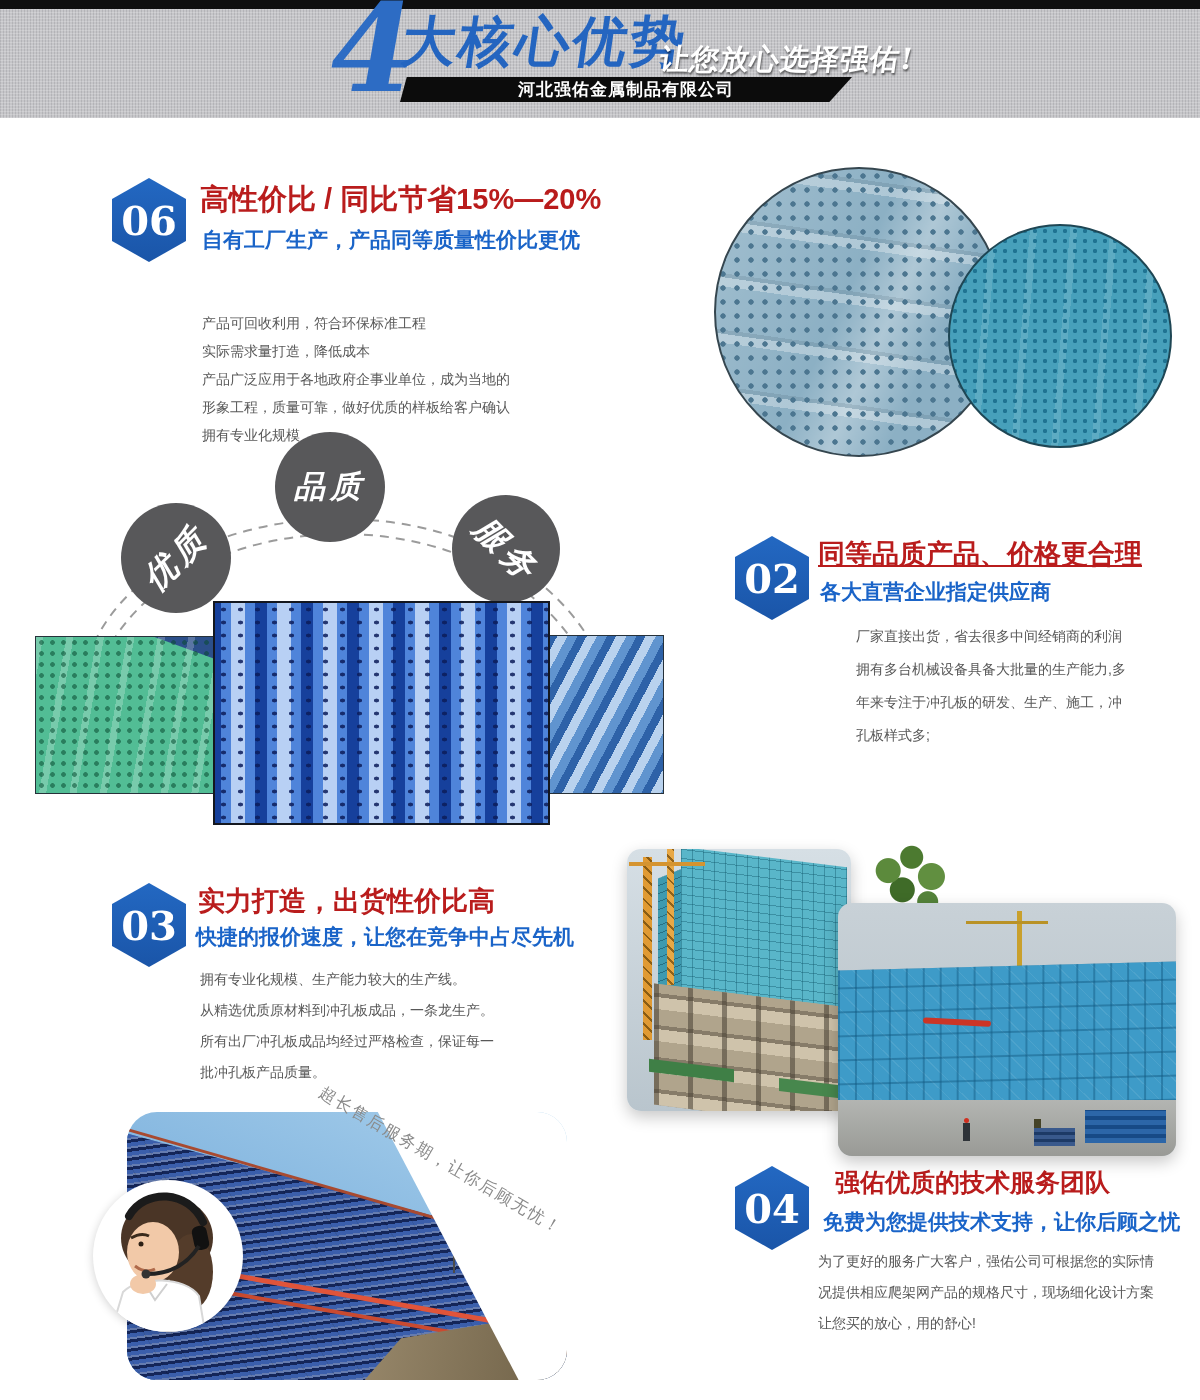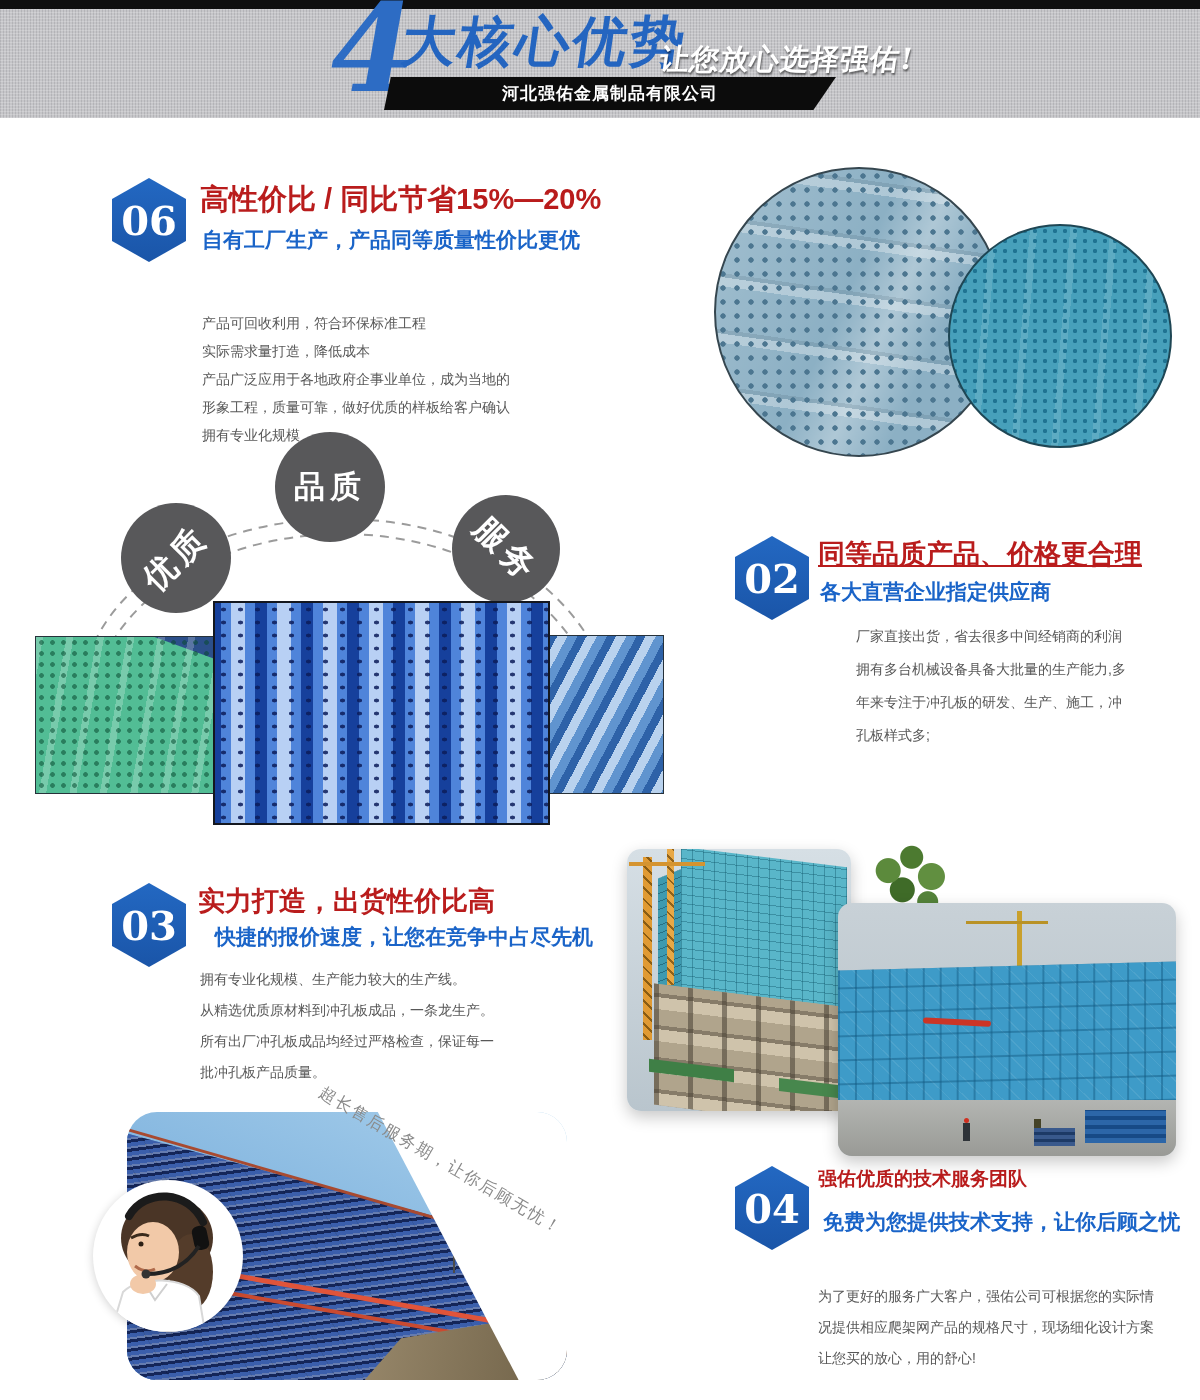--- a/index.html
+++ b/index.html
@@ -13,21 +13,21 @@
       repeating-linear-gradient(0deg, rgba(255,255,255,.20) 0 1px, transparent 1px 3px),
       repeating-linear-gradient(90deg, rgba(105,105,112,.20) 0 1px, transparent 1px 3px);}
   .header-strip{position:absolute;left:0;top:0;width:100%;height:9px;background:#0f0f0f;}
   .big4{position:absolute;left:330px;top:-16px;font-family:"DejaVu Serif","Liberation Serif",serif;
     font-weight:bold;font-size:122px;color:#2d6cc4;transform:skewX(-10deg);line-height:1.05;}
   .h-title{position:absolute;left:402px;top:12px;font-family:"DejaVu Serif","Liberation Serif",serif;
     font-weight:bold;font-size:54px;color:#2465c0;letter-spacing:3px;transform:skewX(-8deg);line-height:1.1;}
   .h-tag{position:absolute;left:660px;top:40px;font-family:"DejaVu Serif","Liberation Serif",serif;
     font-weight:bold;font-size:29px;color:#ffffff;letter-spacing:1px;transform:skewX(-8deg);
     text-shadow:1px 2px 2px rgba(0,0,0,.55);}
-  .h-banner{position:absolute;left:384px;top:77px;width:452px;height:33px;background:#0c0c0c;
+  .h-banner{position:absolute;left:400px;top:77px;width:452px;height:25px;background:#0c0c0c;
     clip-path:polygon(1.5% 0,100% 0,95% 100%,0 100%);display:flex;align-items:center;justify-content:center;}
   .h-banner span{color:#fff;font-size:17px;font-weight:bold;letter-spacing:1px;}
 
   
   .adv{position:absolute;width:500px;}
   .hex{position:absolute;left:0;top:0;width:74px;height:84px;
     background:linear-gradient(180deg,#2368c2,#1a55a8);
     clip-path:polygon(50% 0,100% 25%,100% 75%,50% 100%,0 75%,0 25%);
     display:flex;align-items:center;justify-content:center;}
   .hex span{color:#fff;font-family:"DejaVu Serif","Liberation Serif",serif;font-weight:bold;font-size:40px;}
@@ -45,48 +45,48 @@
   .adv1 .subtitle{left:90px;top:48px;}
   .adv1 .body{left:90px;top:92px;margin-top:39px;}
 
   .adv2{left:735px;top:536px;}
   .adv2 .title{left:83px;top:0;font-size:27px;font-family:"DejaVu Serif","Liberation Serif",serif;text-decoration:underline;}
   .adv2 .subtitle{left:85px;top:42px;}
   .adv2 .body{left:85px;top:84px;margin-left:36px;}
 
   .adv3{left:112px;top:883px;}
   .adv3 .title{left:86px;top:0;font-size:27px;font-family:"DejaVu Serif","Liberation Serif",serif;}
-  .adv3 .subtitle{left:84px;top:40px;margin-left:19px;}
+  .adv3 .subtitle{left:84px;top:40px;}
   .adv3 .body{left:88px;top:81px;}
 
   .adv4{left:735px;top:1166px;}
-  .adv4 .title{left:83px;top:0;font-size:19px;font-family:"Liberation Sans",sans-serif;}
+  .adv4 .title{left:100px;top:0;font-size:25px;font-family:"Liberation Sans",sans-serif;}
   .adv4 .subtitle{left:88px;top:42px;}
-  .adv4 .body{left:83px;top:80px;margin-top:35px;}
+  .adv4 .body{left:83px;top:80px;}
 
   
   .circ{position:absolute;border-radius:50%;}
   .circ-big{left:714px;top:167px;width:286px;height:286px;z-index:1;
     background-color:#8cb0c4;border:2px solid #35464f;
     background-image:
       radial-gradient(#4c7690 2.4px, transparent 3px),
       repeating-linear-gradient(8deg, rgba(255,255,255,.30) 0 9px, rgba(20,40,55,.10) 9px 13px, transparent 13px 56px),
       linear-gradient(115deg, rgba(255,255,255,.20), rgba(255,255,255,0) 45%, rgba(255,255,255,.30) 58%, rgba(255,255,255,0) 72%);
     background-size:14px 14px, auto, auto;}
   .circ-small{left:948px;top:224px;width:220px;height:220px;z-index:2;
     background-color:#47a0bb;border:2px solid #1e4654;
     background-image:
       radial-gradient(#1f7392 1.9px, transparent 2.4px),
       repeating-linear-gradient(95deg, rgba(255,255,255,.12) 0 7px, transparent 7px 40px);
     background-size:10px 10px, auto;}
 
   
   .dash-svg{position:absolute;left:0;top:420px;width:700px;height:280px;z-index:1;}
   .vcirc{position:absolute;border-radius:50%;background:#58585a;z-index:2;
-    display:flex;align-items:center;justify-content:center;color:#fff;font-weight:bold;}
+    display:flex;align-items:center;justify-content:center;color:#fff;font-weight:bold;font-style:italic;}
   .vcirc span{letter-spacing:5px;}
   .vc-pinzhi{left:275px;top:432px;width:110px;height:110px;font-size:31px;}
   .vc-youzhi{left:121px;top:503px;width:110px;height:110px;font-size:33px;}
   .vc-youzhi span{transform:rotate(-45deg);}
   .vc-fuwu{left:452px;top:495px;width:108px;height:108px;font-size:33px;}
   .vc-fuwu span{transform:rotate(45deg);}
 
   
   .prod{position:absolute;}
   .prod-left{left:35px;top:636px;width:196px;height:156px;z-index:3;border:1px solid #26313a;

